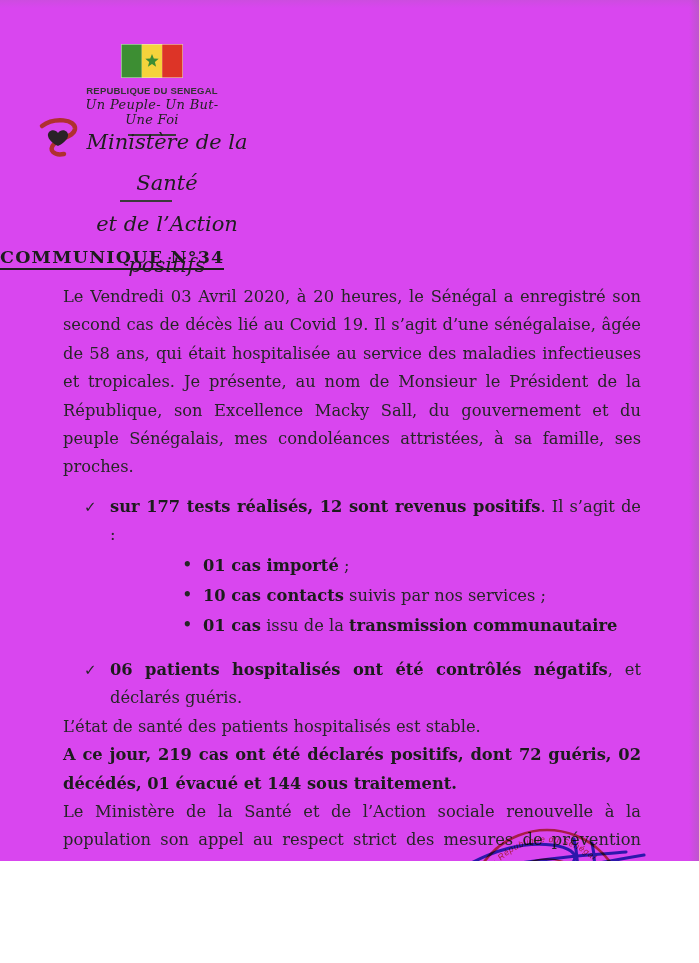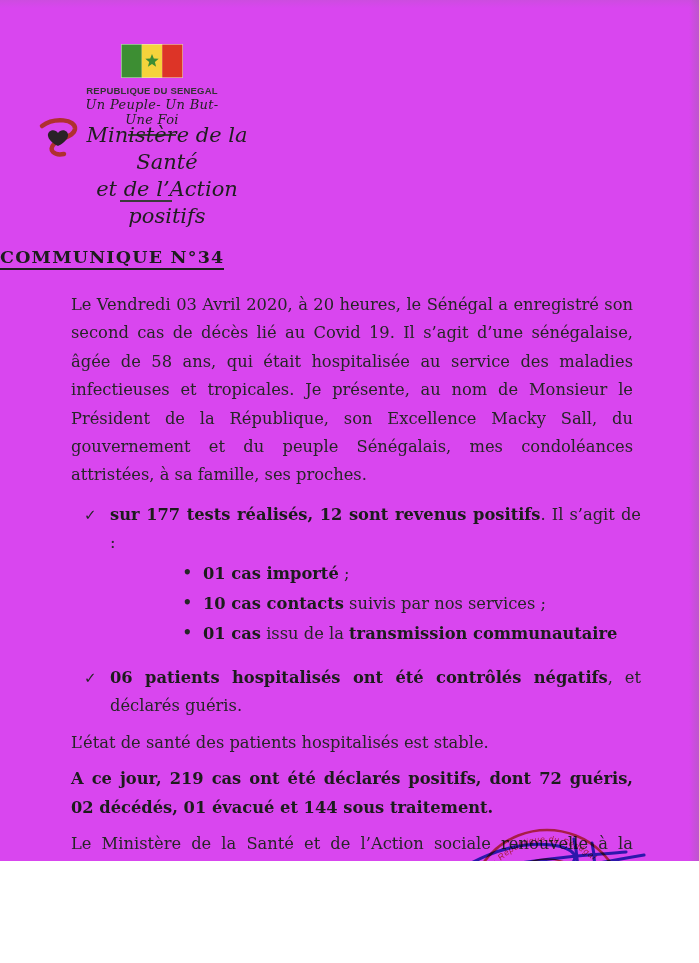--- a/index.html
+++ b/index.html
@@ -18,34 +18,34 @@
 
   
   .header-left{position:absolute;left:72px;top:44px;width:160px;text-align:center;}
   .flag{display:inline-block;}
   .republic{font-family:"Liberation Sans",sans-serif;font-weight:bold;font-size:9.5px;
     letter-spacing:.2px;margin-top:3px;color:#333;}
   .motto{font-style:italic;font-size:13px;margin-top:1px;color:#222;letter-spacing:.3px;}
   .rule1{width:48px;border-top:2.5px solid #3a3a3a;margin:7px auto 0 auto;}
   .ministry-logo{position:absolute;left:34px;top:116px;}
   .ministry-name{position:absolute;left:60px;top:122px;width:214px;text-align:center;
-    font-style:italic;font-size:21px;line-height:27px;color:#1e1e1e;}
+    font-style:italic;font-size:21px;line-height:41px;color:#1e1e1e;}
   .rule2{position:absolute;left:120px;top:200px;width:52px;border-top:2.5px solid #3a3a3a;}
   .date-line{position:absolute;right:58px;top:131px;font-style:italic;font-size:19.5px;
     color:#2a2a2a;letter-spacing:.5px;}
 
   
   .title-wrap{position:absolute;left:0;top:238px;width:100%;text-align:left;margin-top:9px;}
   .title{display:inline-block;font-weight:bold;font-size:17.5px;letter-spacing:1.2px;
     border-bottom:2.2px solid #1d1d1d;padding-bottom:1px;color:#1d1d1d;}
 
   
   .body-text{position:absolute;left:63px;top:283px;width:578px;
     font-size:16.3px;line-height:28.4px;text-align:justify;z-index:1;}
-  .body-text p{margin:8px;}
+  .body-text p{margin:0;}
   .check-item{position:relative;padding-left:47px;text-align:justify;}
   .check-item .mark{position:absolute;left:21px;top:0;font-family:"DejaVu Sans",sans-serif;font-size:15px;}
   .ck1{margin-top:11px;}
   .ck2{margin-top:15px;}
   .bullet-item{position:relative;padding-left:140px;margin-top:2px;}
   .bullet-item .dot{position:absolute;left:119px;top:-1px;font-size:18px;}
   b{font-weight:bold;color:#1c1c1c;}
 
   
   .stamp{position:absolute;left:447px;top:808px;z-index:2;mix-blend-mode:multiply;opacity:.92;}

